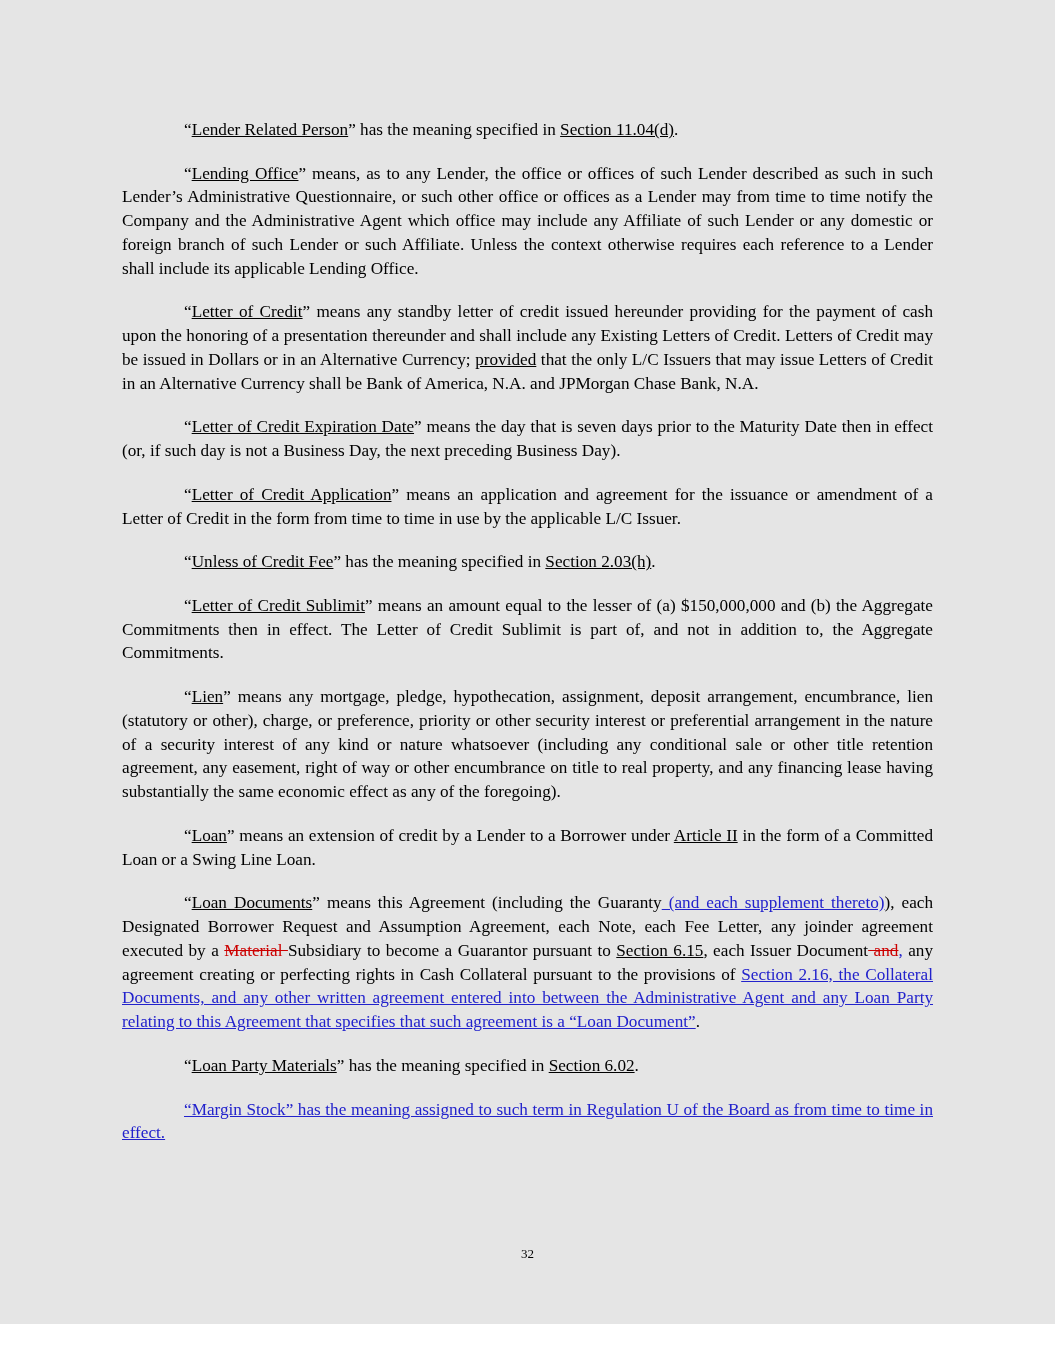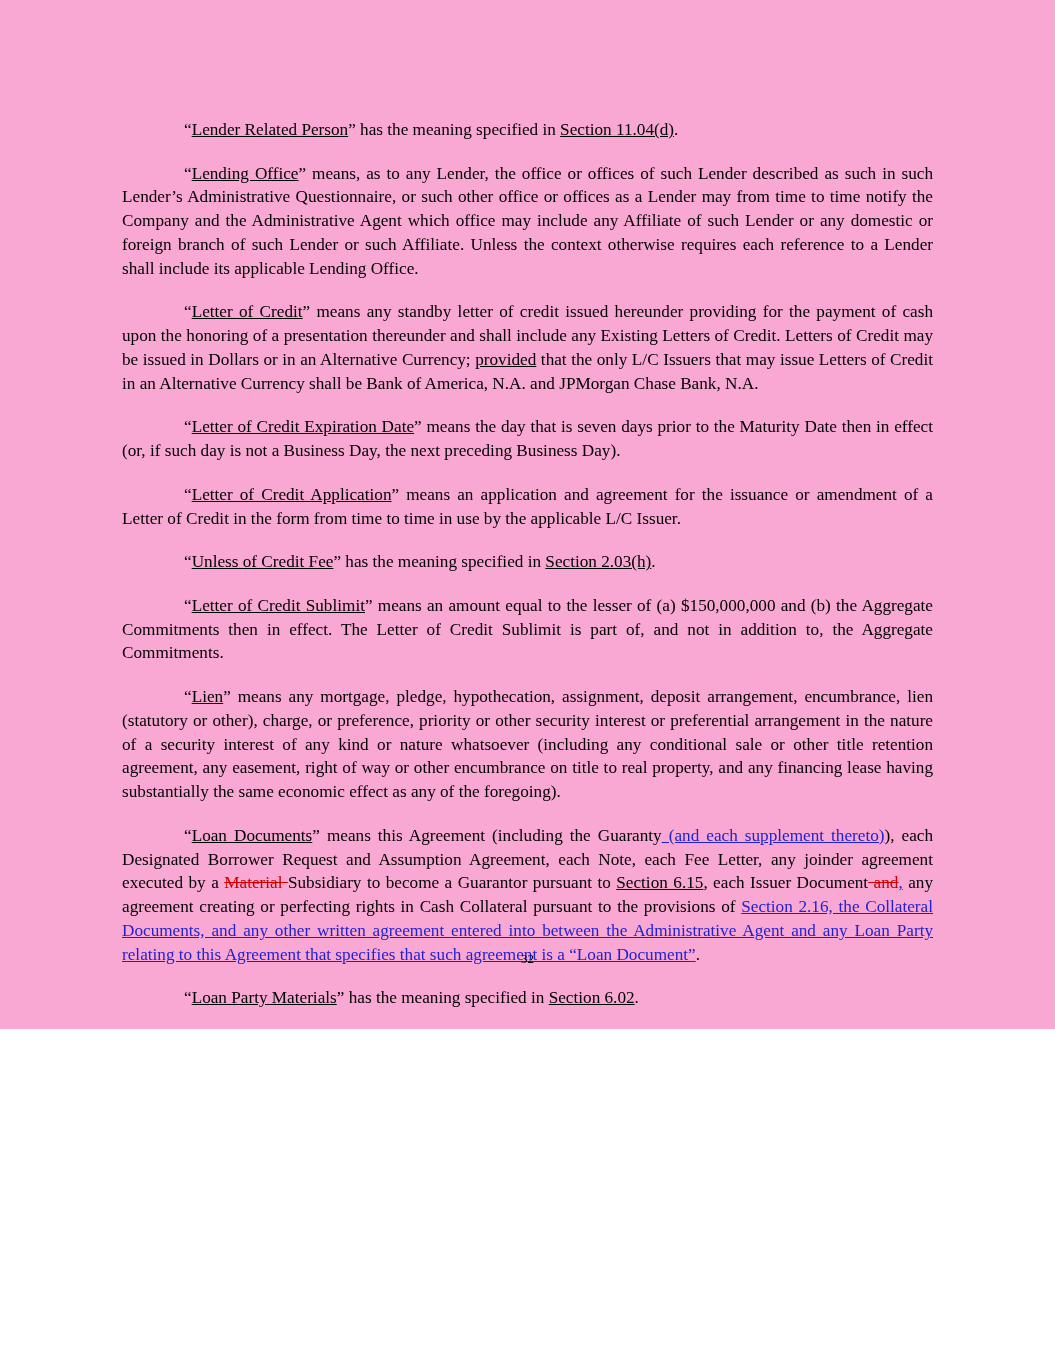--- a/index.html
+++ b/index.html
@@ -3,22 +3,22 @@
 <meta charset="utf-8">
 <style>
   html, body {
     margin: 0;
     padding: 0;
     background: #ffffff;
   }
   .page {
     position: relative;
     width: 1055px;
-    height: 1029px;
-    background: #f9a8d4;
+    height: 1324px;
+    background: #e5e5e5;
     font-family: "Liberation Serif", serif;
     color: #000000;
     box-sizing: border-box;
     padding: 118px 122px 0 122px;
   }
   .body-text {
     font-size: 17.2px;
     line-height: 1.38;
     text-align: justify;
   }
@@ -58,18 +58,19 @@
 <div class="page">
   <div class="body-text" id="doc-body">
       <p class="para"><span>“</span><span class="u">Lender Related Person</span><span>” has the meaning specified in </span><span class="u">Section 11.04(d)</span><span>.</span></p>
       <p class="para"><span>“</span><span class="u">Lending Office</span><span>” means, as to any Lender, the office or offices of such Lender described as such in such Lender’s Administrative Questionnaire, or such other office or offices as a Lender may from time to time notify the Company and the Administrative Agent which office may include any Affiliate of such Lender or any domestic or foreign branch of such Lender or such Affiliate. Unless the context otherwise requires each reference to a Lender shall include its applicable Lending Office.</span></p>
       <p class="para"><span>“</span><span class="u">Letter of Credit</span><span>” means any standby letter of credit issued hereunder providing for the payment of cash upon the honoring of a presentation thereunder and shall include any Existing Letters of Credit. Letters of Credit may be issued in Dollars or in an Alternative Currency; </span><span class="u">provided</span><span> that the only L/C Issuers that may issue Letters of Credit in an Alternative Currency shall be Bank of America, N.A. and JPMorgan Chase Bank, N.A.</span></p>
       <p class="para"><span>“</span><span class="u">Letter of Credit Expiration Date</span><span>” means the day that is seven days prior to the Maturity Date then in effect (or, if such day is not a Business Day, the next preceding Business Day).</span></p>
       <p class="para"><span>“</span><span class="u">Letter of Credit Application</span><span>” means an application and agreement for the issuance or amendment of a Letter of Credit in the form from time to time in use by the applicable L/C Issuer.</span></p>
       <p class="para"><span>“</span><span class="u">Unless of Credit Fee</span><span>” has the meaning specified in </span><span class="u">Section 2.03(h)</span><span>.</span></p>
       <p class="para"><span>“</span><span class="u">Letter of Credit Sublimit</span><span>” means an amount equal to the lesser of (a) $150,000,000 and (b) the Aggregate Commitments then in effect. The Letter of Credit Sublimit is part of, and not in addition to, the Aggregate Commitments.</span></p>
       <p class="para"><span>“</span><span class="u">Lien</span><span>” means any mortgage, pledge, hypothecation, assignment, deposit arrangement, encumbrance, lien (statutory or other), charge, or preference, priority or other security interest or preferential arrangement in the nature of a security interest of any kind or nature whatsoever (including any conditional sale or other title retention agreement, any easement, right of way or other encumbrance on title to real property, and any financing lease having substantially the same economic effect as any of the foregoing).</span></p>
+      <p class="para"><span>“</span><span class="u">Loan</span><span>” means an extension of credit by a Lender to a Borrower under </span><span class="u">Article II</span><span> in the form of a Committed Loan or a Swing Line Loan.</span></p>
       <p class="para"><span>“</span><span class="u">Loan Documents</span><span>” means this Agreement (including the Guaranty</span><span class="ins"> (and each supplement thereto)</span><span>), each Designated Borrower Request and Assumption Agreement, each Note, each Fee Letter, any joinder agreement executed by a </span><span class="del">Material </span><span>Subsidiary to become a Guarantor pursuant to </span><span class="u">Section 6.15</span><span>, each Issuer Document</span><span class="del"> and</span><span class="ins">,</span><span> any agreement creating or perfecting rights in Cash Collateral pursuant to the provisions of </span><span class="ins">Section 2.16, the Collateral Documents, and any other written agreement entered into between the Administrative Agent and any Loan Party relating to this Agreement that specifies that such agreement is a “Loan Document”</span><span>.</span></p>
       <p class="para"><span>“</span><span class="u">Loan Party Materials</span><span>” has the meaning specified in </span><span class="u">Section 6.02</span><span>.</span></p>
       <p class="para ins-para"><span class="ins">“Margin Stock” has the meaning assigned to such term in Regulation U of the Board as from time to time in effect.</span></p>
     </div>
   <div class="page-number">32</div>
 </div>
 
 </body></html>

